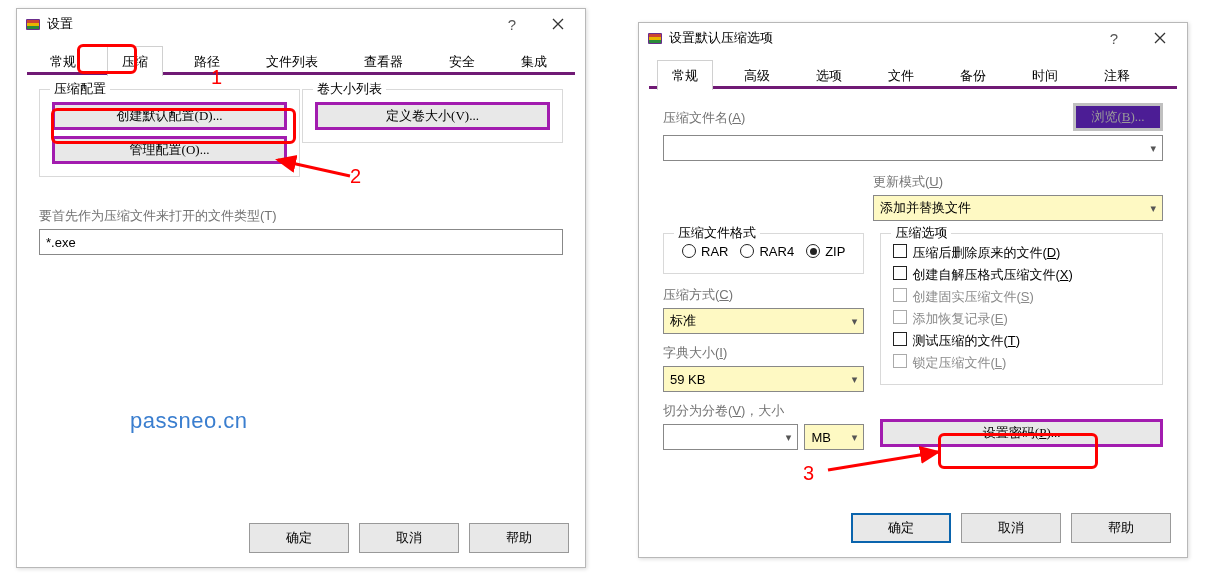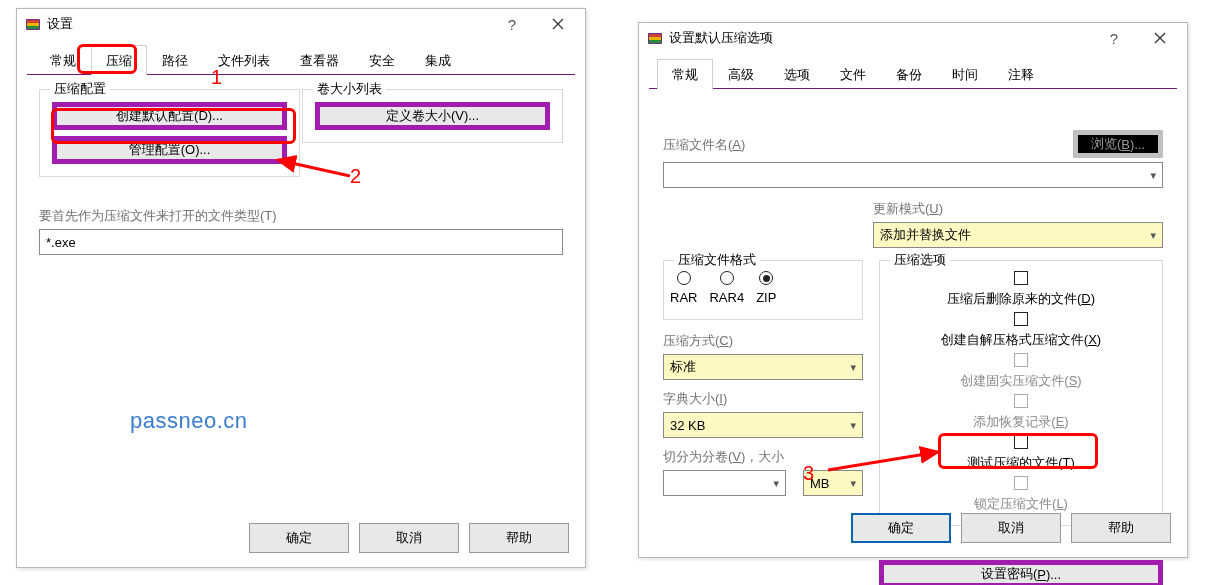--- a/index.html
+++ b/index.html
@@ -37,26 +37,26 @@
   }
   .titlebar .winbtn {
     width: 46px; height: 28px;
     display: flex; align-items: center; justify-content: center;
     color: #555;
     font-size: 15px;
     font-family: sans-serif;
   }
   .tabs {
     display: flex;
-    align-items: flex-end;
+    align-items: center;
     padding: 0 10px;
-    border-bottom: 1px solid #701a75;
+    border-bottom: 3px solid #701a75;
     margin: 8px 10px 0 10px;
     height: 28px;
-    gap: 0;
+    gap: 16px;
   }
   .tab {
     padding: 6px 14px 5px 14px;
     font-size: 13px;
     color: #000;
     border: 1px solid transparent;
     border-bottom: none;
     position: relative;
     top: 1px;
     background: transparent;
@@ -82,25 +82,25 @@
     padding: 0 4px;
     font-size: 13px;
     color: #000;
   }
   .btn {
     display: inline-flex;
     align-items: center;
     justify-content: center;
     height: 28px;
     padding: 0 10px;
-    border: 5px solid #a21caf;
+    border: 3px solid #a21caf;
     background: #e8e8e8;
     font-size: 13px;
     color: #000;
-    font-family: Liberation Sans, sans-serif;
+    font-family: Liberation Serif, serif;
     white-space: nowrap;
   }
   .btn.wide { width: 100%; }
   .input {
     width: 100%;
     height: 26px;
     border: 1px solid #888;
     padding: 0 6px;
     font-size: 13px;
     background: #fff;
@@ -141,25 +141,24 @@
     overflow: visible;
   }
   .watermark {
     position: absolute;
     color: #3a7ecf;
     font-size: 22px;
     letter-spacing: 0.5px;
     font-family: "Segoe UI", sans-serif;
   }
   .radio, .check {
-    display:flex; align-items:center; gap:5px;
+    display:flex; gap:5px;
     font-size:13px;
     color:#000;
     margin-bottom:4px;
-    flex-direction:column;
   }
   .radio .r {
     width:14px;height:14px;border:1.5px solid #222;border-radius:50%;
     display:inline-flex;align-items:center;justify-content:center;background:#fff;flex:none;
   }
   .radio.sel .r::after{ content:"";width:7px;height:7px;border-radius:50%;background:#222; }
   .check .c {
     width:14px;height:14px;border:1.5px solid #222;background:#fff;flex:none;
   }
   .check.disabled { color:#8a8a8a; }
@@ -264,21 +263,21 @@
     <div class="tab">时间</div>
     <div class="tab">注释</div>
   </div>
 
   <div class="body" style="padding:14px 24px 8px 24px;">
 
     <div style="display:flex;justify-content:space-between;align-items:flex-end;">
       <span class="lbl">
         <span>压缩文件名(</span><u class="accel">A</u><span>)</span>
       </span>
-      <button class="btn" style="width:90px;background:#000000;color:#9a9a9a;border-color:#c0c0c0;margin-top:27px;">
+      <button class="btn" style="width:90px;background:#4c1d95;color:#9a9a9a;border-color:#c0c0c0;">
         <span>浏览(</span>
           <u class="accel">B</u>
           <span>)...</span>
       </button>
     </div>
     <div class="select" style="background:#fff;margin-top:4px;">
       <span></span>
       <span class="chev">▾</span>
     </div>
 
@@ -288,21 +287,21 @@
       </span>
       <div class="select">
         <span>添加并替换文件</span>
         <span class="chev">▾</span>
       </div>
     </div>
 
     <div class="row" style="margin-top:12px;align-items:flex-start;">
 
       <div class="flex-col" style="flex:0 0 200px;">
-        <div class="group" style="margin-bottom:8px;padding:10px 6px;">
+        <div class="group" style="margin-bottom:8px;padding:10px 18px;">
           <span class="legend">压缩文件格式</span>
           <div style="display:flex;gap:12px;">
             <label class="radio">
                 <span class="r"></span>
                 <span>RAR</span>
               </label>
             <label class="radio">
                 <span class="r"></span>
                 <span>RAR4</span>
               </label>
@@ -318,33 +317,33 @@
         </span>
         <div class="select">
           <span>标准</span>
           <span class="chev">▾</span>
         </div>
 
         <span class="lbl" style="margin-top:10px;">
           <span>字典大小(</span><u class="accel">I</u><span>)</span>
         </span>
         <div class="select">
-          <span>32 KB</span>
+          <span>59 KB</span>
           <span class="chev">▾</span>
         </div>
 
         <span class="lbl" style="margin-top:10px;">
           <span>切分为分卷(</span><u class="accel">V</u><span>)，大小</span>
         </span>
         <div style="display:flex;gap:6px;">
           <div class="select" style="flex:1;background:#fff;">
             <span></span>
             <span class="chev">▾</span>
           </div>
-          <div class="select" style="width:60px;margin-left:11px;">
+          <div class="select" style="width:60px;">
             <span>MB</span>
             <span class="chev">▾</span>
           </div>
         </div>
       </div>
 
       <div class="flex-col" style="flex:1;padding-left:14px;">
         <div class="group" style="padding:10px 12px 8px 12px;margin-bottom:10px;">
           <span class="legend">压缩选项</span>
           <label class="check">

